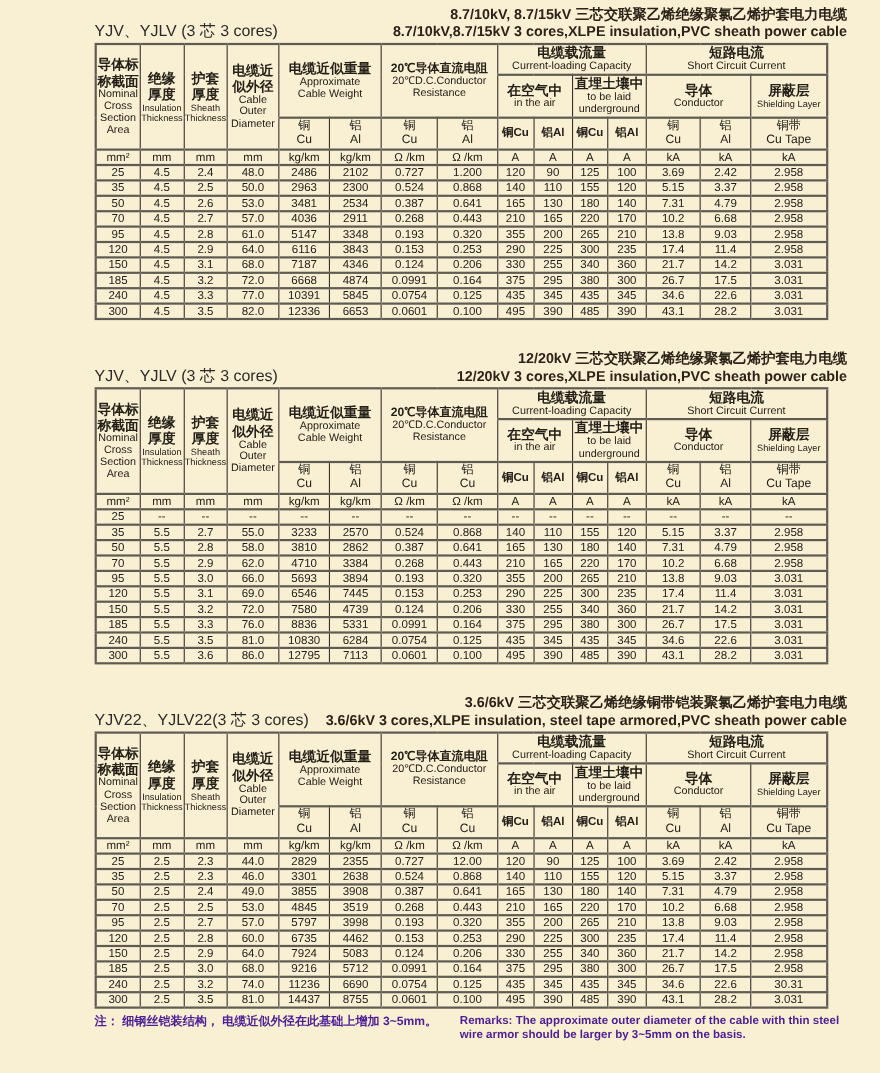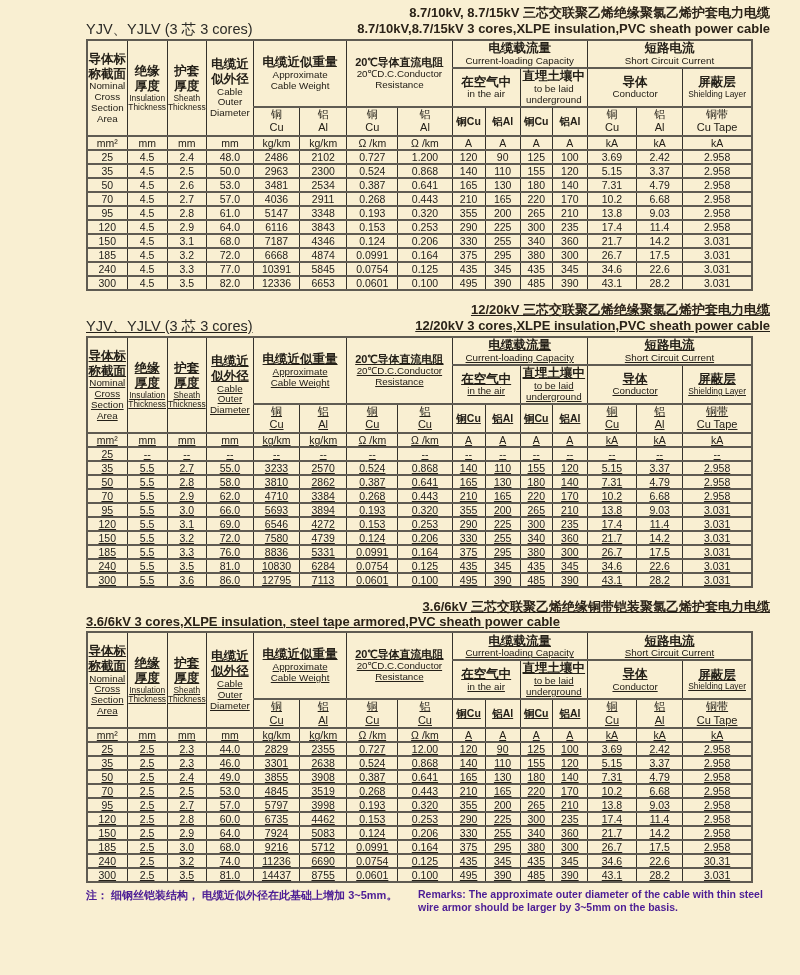--- a/index.html
+++ b/index.html
@@ -5,21 +5,21 @@
   html,body{margin:0;padding:0;}
   body{
     width:800px;height:975px;
     background:#f9efd2;
     font-family:"Liberation Sans", sans-serif;
     color:#242018;
     overflow:hidden;
   }
   .page{width:800px;height:975px;padding-top:6px;box-sizing:border-box;}
   .sec{margin:0 30px 0 86px;}
-  .sec + .sec{margin-top:12px;text-decoration:underline;}
+  .sec + .sec{margin-top:28px;}
   .title-cn{
     text-align:right;font-weight:bold;font-size:13px;line-height:1.12;color:#2b2318;
   }
   .title-row{
     display:flex;justify-content:space-between;align-items:flex-end;
     font-size:13px;line-height:1.15;margin-bottom:2px;text-align:center;
   }
   .type-label{font-size:14.5px;font-weight:normal;color:#2b2a26;white-space:nowrap;}
   .title-en{font-weight:bold;color:#2b2318;white-space:nowrap;}
   table.spec{
@@ -619,21 +619,21 @@
             <td>13.8</td>
             <td>9.03</td>
             <td>3.031</td>
           </tr>
           <tr>
             <td>120</td>
             <td>5.5</td>
             <td>3.1</td>
             <td>69.0</td>
             <td>6546</td>
-            <td>4272</td>
+            <td>7445</td>
             <td>0.153</td>
             <td>0.253</td>
             <td>290</td>
             <td>225</td>
             <td>300</td>
             <td>235</td>
             <td>17.4</td>
             <td>11.4</td>
             <td>3.031</td>
           </tr>
@@ -705,20 +705,21 @@
             <td>28.2</td>
             <td>3.031</td>
           </tr>
         </tbody>
       </table>
   </div>
 
   <div class="sec">
     <div class="title-cn">3.6/6kV 三芯交联聚乙烯绝缘铜带铠装聚氯乙烯护套电力电缆</div>
     <div class="title-row">
+      <span class="type-label">YJV22、YJLV22(3 芯 3 cores)</span>
       <span class="title-en">3.6/6kV 3 cores,XLPE insulation, steel tape armored,PVC sheath power cable</span>
     </div>
     <table class="spec">
         <colgroup>
           <col style="width: 40px;">
           <col style="width: 40px;">
           <col style="width: 39px;">
           <col style="width: 47px;">
           <col style="width: 46px;">
           <col style="width: 47px;">

